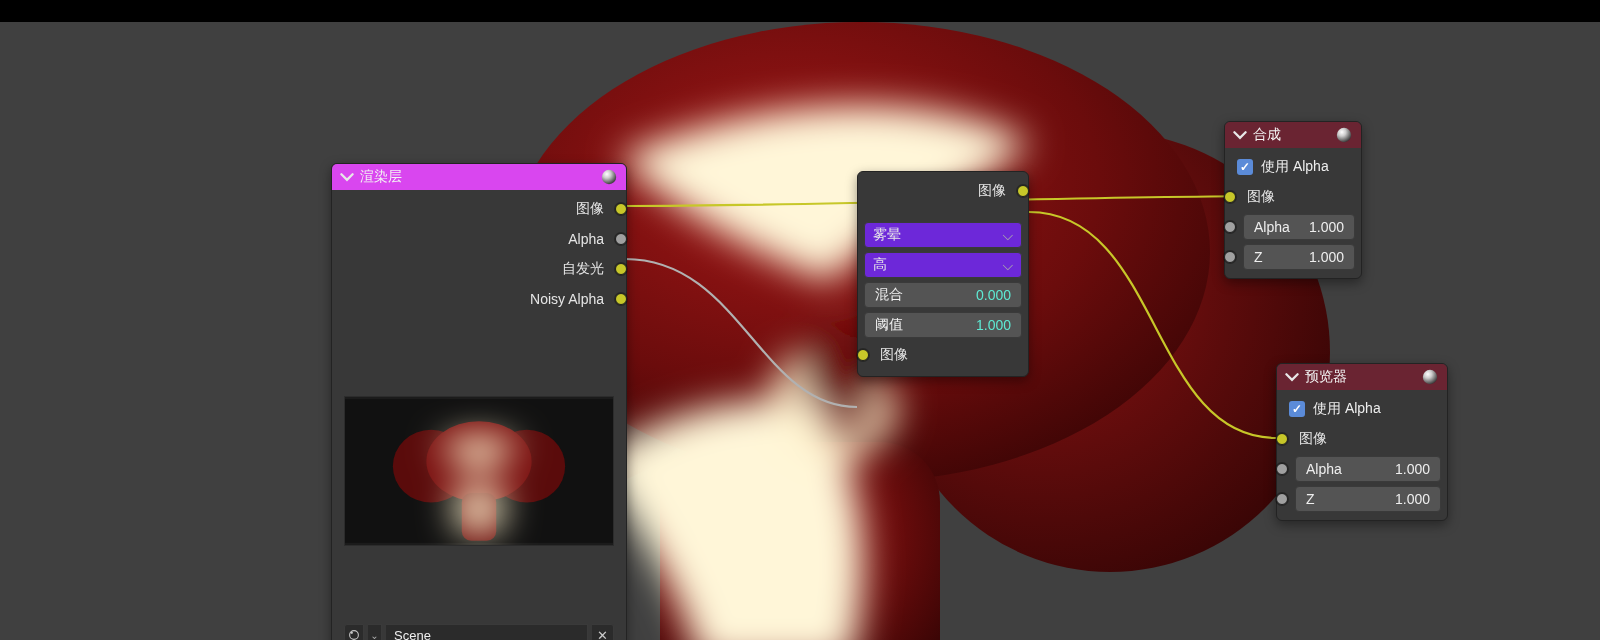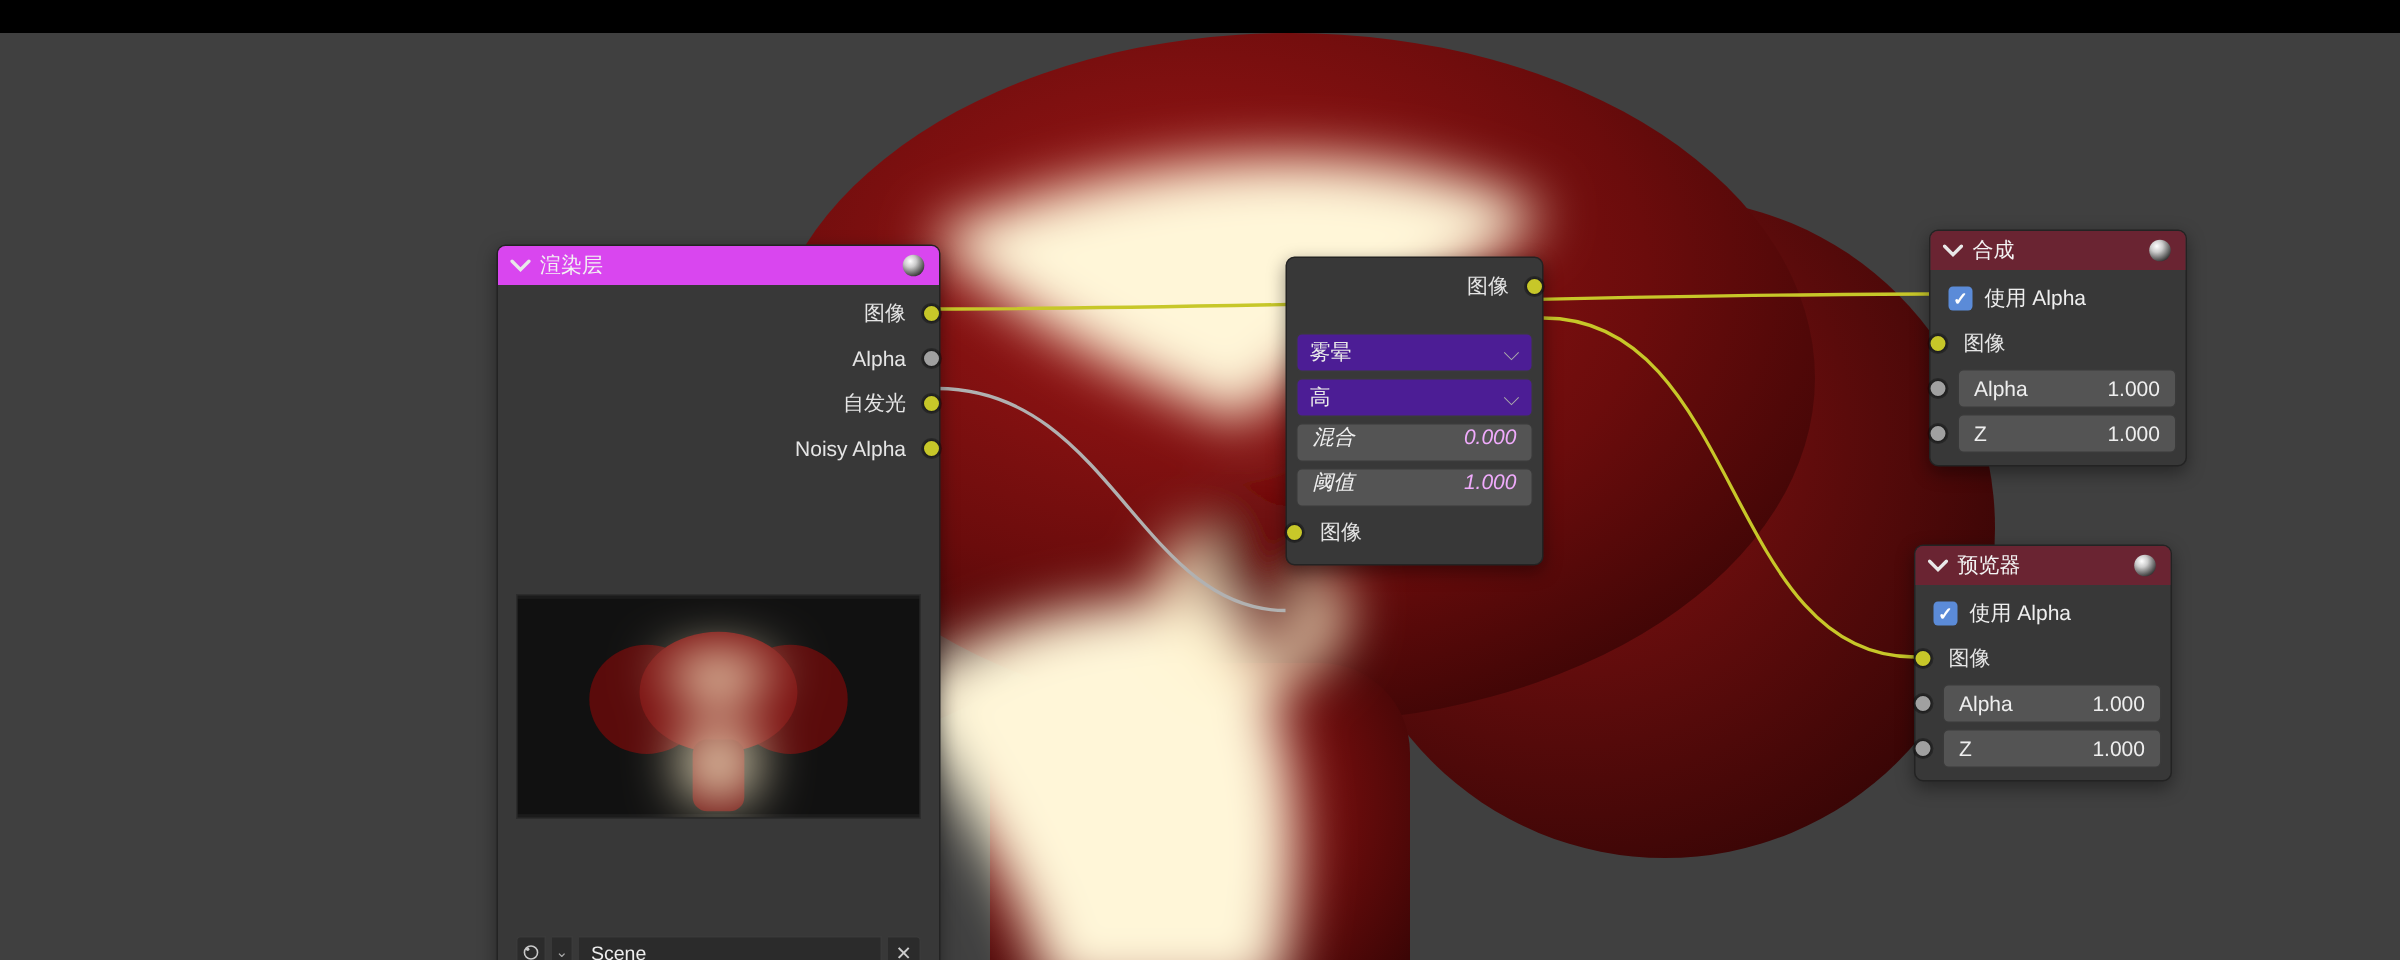--- a/index.html
+++ b/index.html
@@ -131,33 +131,32 @@
   .sock-yellow { background: #c7c729; }
   .sock-grey   { background: #a0a0a0; }
 
   
   .prop {
     height: 26px;
     background: #545454;
     border: 1px solid #3a3a3a;
     border-radius: 4px;
     display: flex;
-    align-items: flex-start;
+    align-items: center;
     padding: 0 10px;
     justify-content: space-between;
     font-size: 14px;
     color: #f0f0f0;
-    font-style: italic;
-  }
-  .prop .val { color: #f0abfc; margin-left: 24px; }
+  }
+  .prop .val { color: #5eead4; margin-left: 24px; }
 
   
   .dropdown {
     height: 26px;
-    background: #4c1d95;
+    background: #6d28d9;
     border: 1px solid #3a3a3a;
     border-radius: 4px;
     display: flex;
     align-items: center;
     padding: 0 8px;
     justify-content: space-between;
     font-size: 14px;
     color: #e8e8e8;
   }
   .dropdown .dd-chev { color: #aaa; }
@@ -437,21 +436,21 @@
       <span class="val">1.000</span>
     </div>
 
     <div class="in-row">
       <span class="socket sock-yellow"></span>
       <span>图像</span>
     </div>
   </div>
 </div>
 
-<div class="node" style="left:1286px; top:121px; width:172px;margin-top:32px;">
+<div class="node" style="left:1224px; top:121px; width:138px;">
   <div class="node-header hdr-dred">
     <span class="chev-down">
       <svg width="14" height="14">
           <use href="#chev-d"></use>
         </svg>
     </span>
     <span>合成</span>
     <span class="spacer"></span>
     <span class="sphere-icon">
       <svg width="18" height="18">

